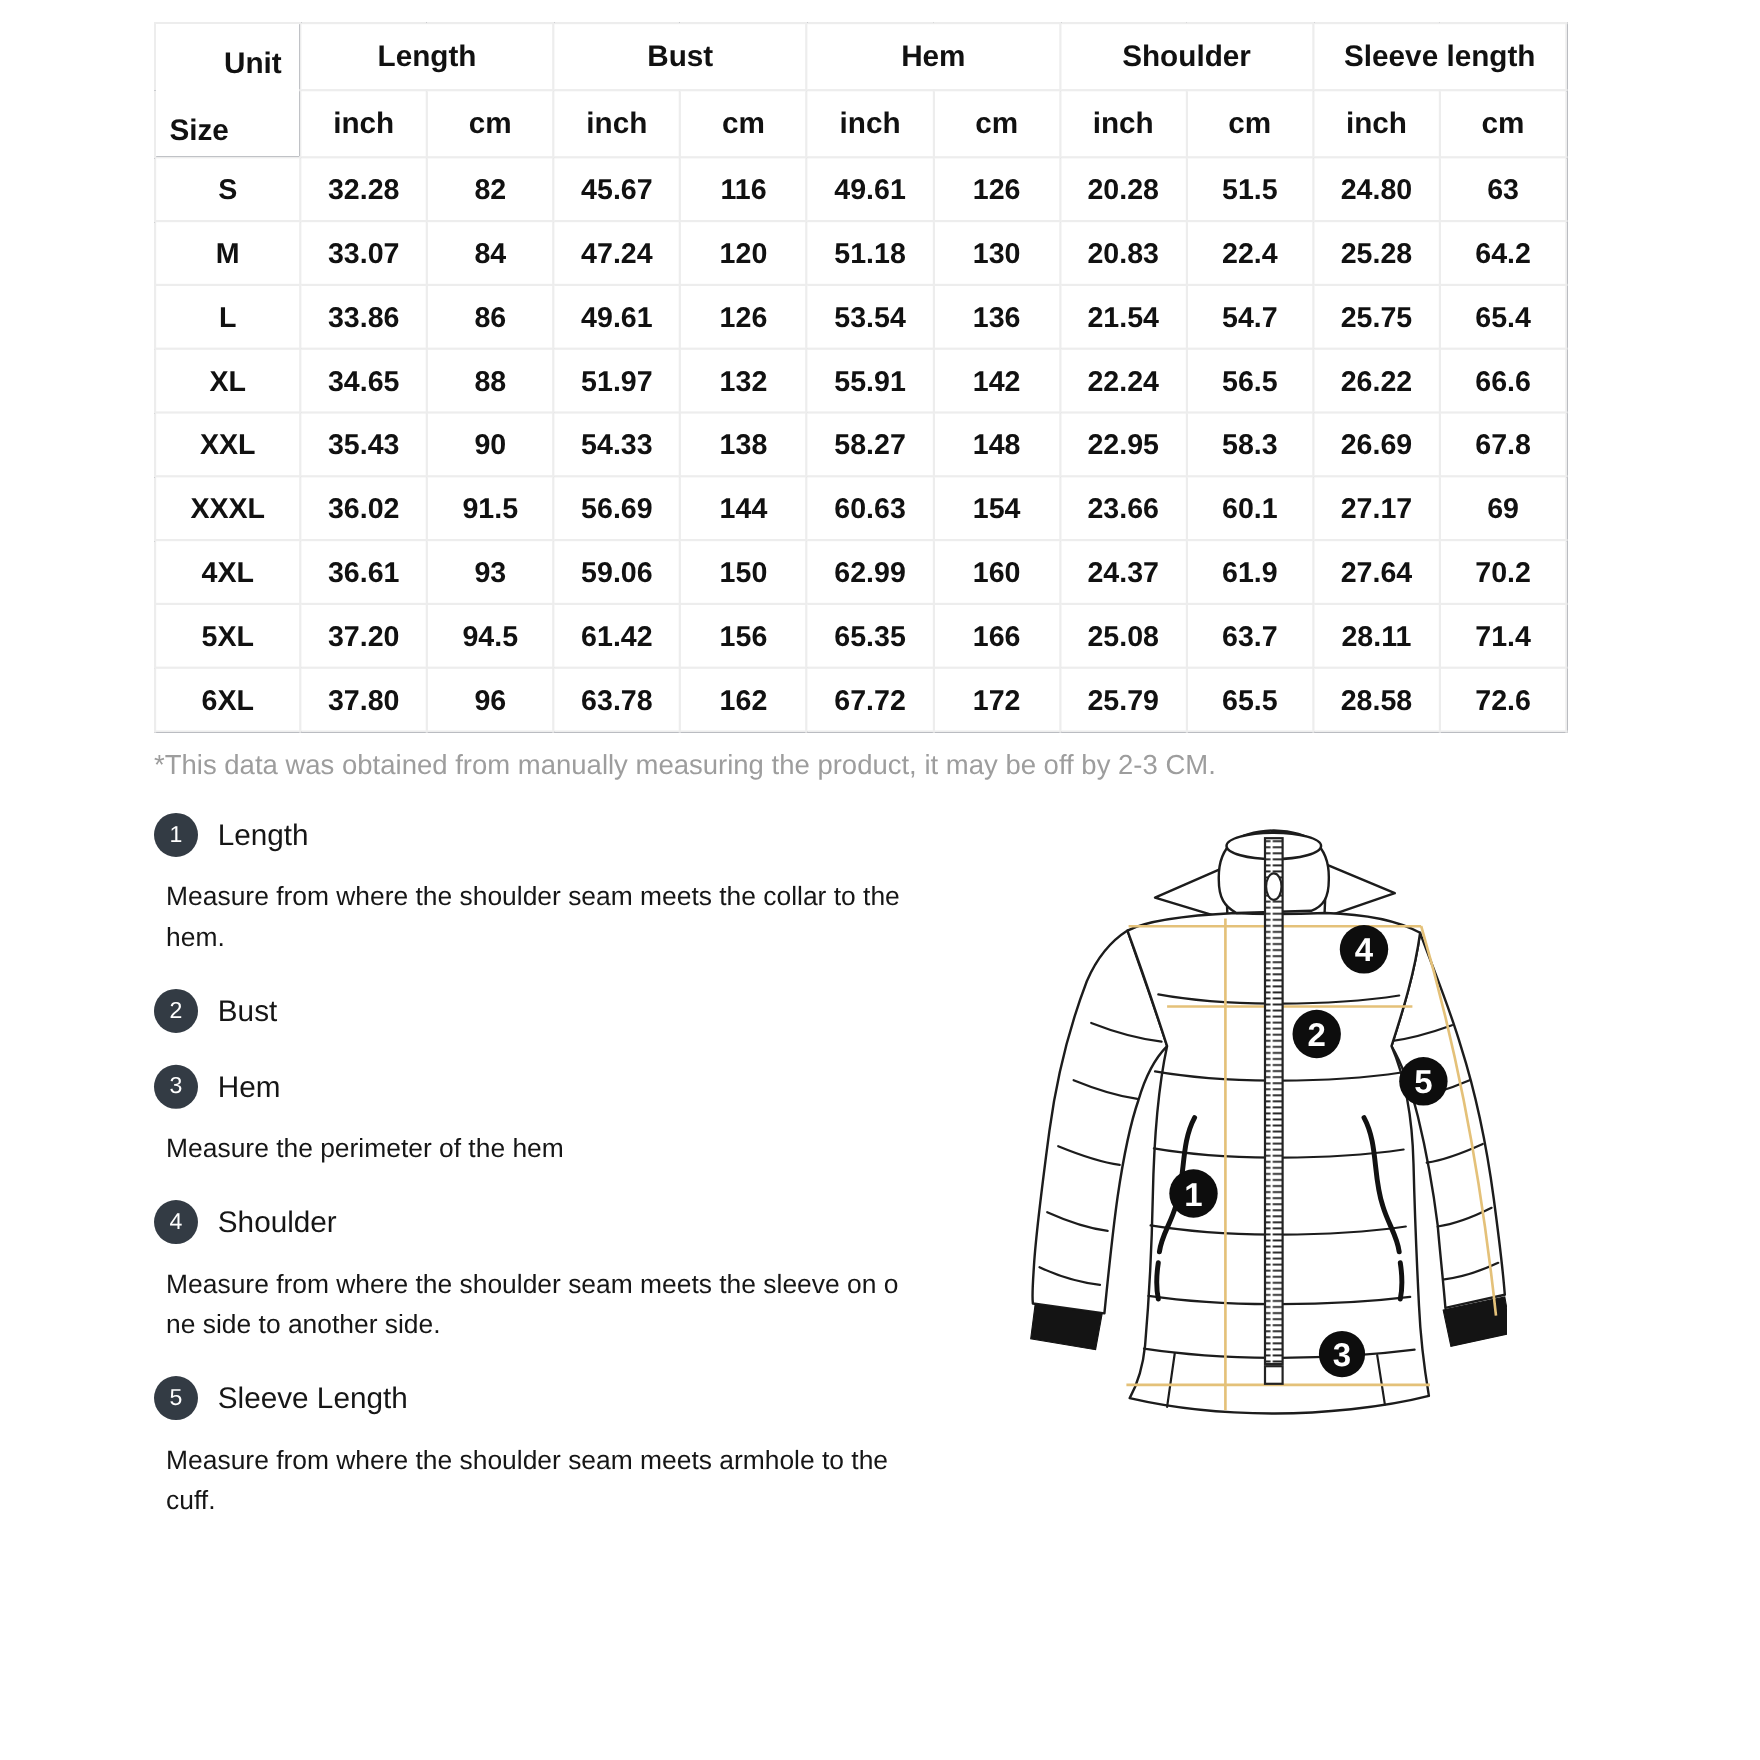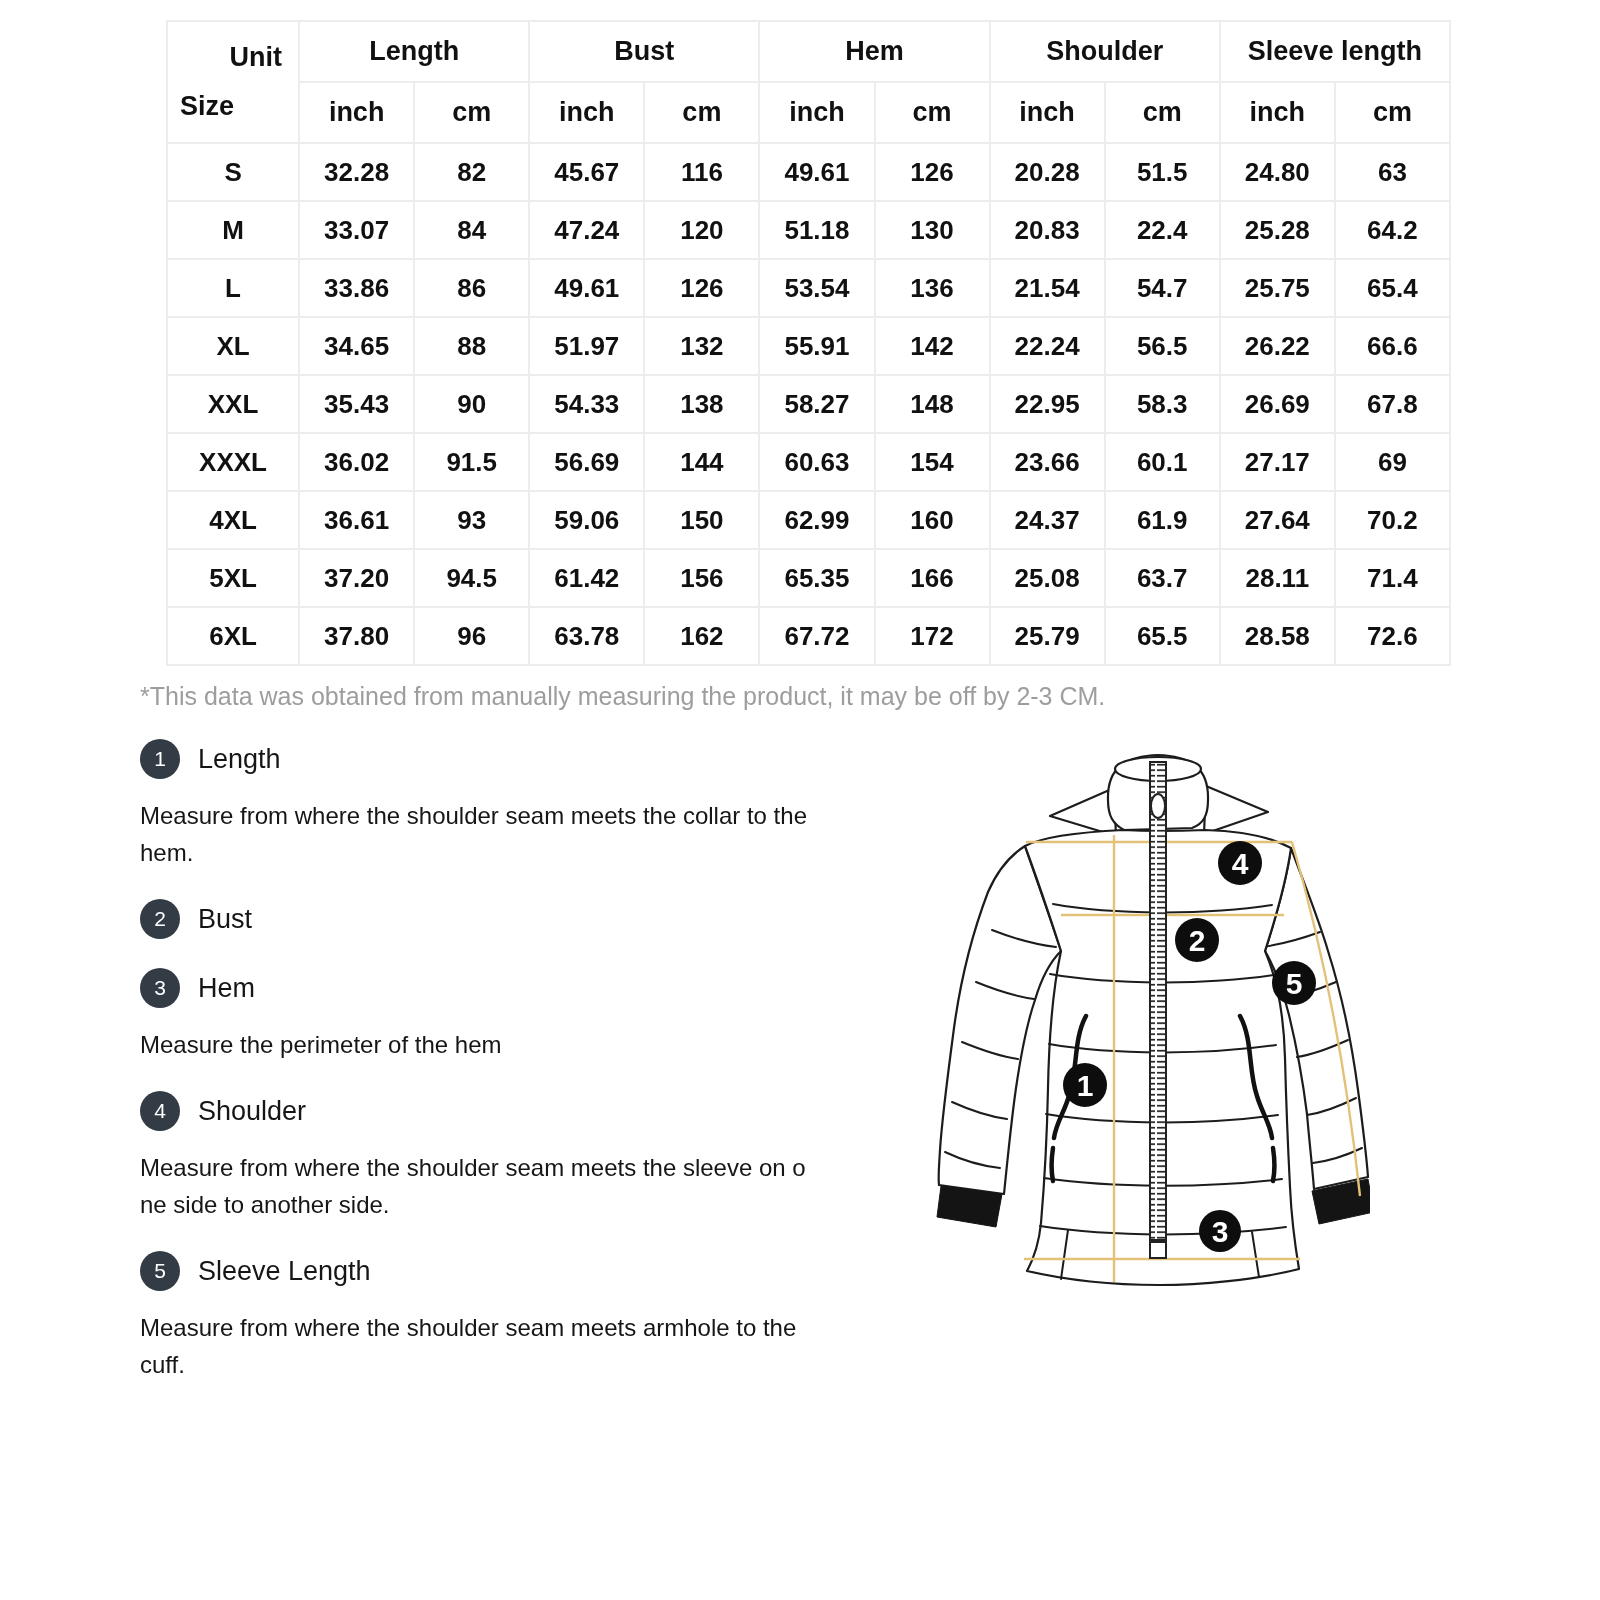--- a/index.html
+++ b/index.html
@@ -3,47 +3,47 @@
 <meta charset="utf-8">
 <style>
   * { margin:0; padding:0; box-sizing:border-box; }
   html,body { background:#fff; }
   .page {
     position:relative; width:1600px; height:1600px; background:#fff;
     font-family:"Liberation Sans", sans-serif; color:#151515; overflow:hidden;
     padding:20px 0 0 140px;
   }
   
-  table.size-table { border-collapse:collapse; width:1285px; table-layout:fixed; background:#0f172a;margin-left:26px; }
+  table.size-table { border-collapse:collapse; width:1285px; table-layout:fixed; background:#0f172a; }
   table.size-table th, table.size-table td {
     border:2px solid #ededed; text-align:center; vertical-align:middle;
     font-weight:bold; color:#111; background:#fff;
   }
   table.size-table thead th { font-size:27px; height:61px; }
   table.size-table tbody th, table.size-table tbody td { font-size:26px; height:58px; }
   th.corner {
     position:relative; height:122px;
     background-image:linear-gradient(to bottom right, #fff 49.6%, #e2e2e2 49.6%, #e2e2e2 50.3%, #fff 50.3%);
   }
   th.corner .unit-lbl { position:absolute; top:20px; right:16px; font-size:27px; }
-  th.corner .size-lbl { position:absolute; bottom:20px; left:12px; font-size:27px; }
+  th.corner .size-lbl { position:absolute; bottom:8px; left:12px; font-size:27px; }
   
   .footnote { margin-top:16px; font-size:25px; color:#9d9d9d; font-weight:400; }
   
   .guide-title { margin-top:44px; font-size:34px; font-weight:400; color:#161616; letter-spacing:0.2px; }
   .m-list { width:790px; }
   .m-item { margin-top:27px; }
   .m-head { display:flex; align-items:center; gap:18px; height:42px; }
   .badge {
     width:40px; height:40px; border-radius:50%; background:var(--badge,#333b44);
     color:#fff; display:flex; align-items:center; justify-content:center;
     font-size:21px; font-weight:400; flex:0 0 auto;
   }
   .m-label { font-size:27px; color:#161616; font-weight:400; }
-  .m-desc { margin-top:17px; font-size:24px; line-height:37px; color:#161616; font-weight:400; white-space:pre-line; }
+  .m-desc { margin-top:17px; font-size:24px; line-height:37px; color:#161616; font-weight:400; white-space:pre-line;margin-left:11px; }
   
   .jacket { position:absolute; left:900px; top:718px; width:470px; height:578px; }
   .jk { stroke:#1c1c1c; stroke-width:2.2; fill:#ffffff; stroke-linejoin:round; stroke-linecap:round; }
   .jk-line { stroke:#1c1c1c; stroke-width:2; fill:none; stroke-linecap:round; }
   .jk-bold { stroke:#111; stroke-width:4.5; fill:none; stroke-linecap:round; }
   .jk-accent { stroke:var(--accent,#e6c77c); stroke-width:2.4; fill:none; }
   .jk-cuff { fill:#141414; stroke:#141414; }
   .marker { fill:var(--marker,#0d0d0d); }
   .marker-num { fill:#fff; font-family:"Liberation Sans",sans-serif; font-size:30px; font-weight:bold; text-anchor:middle; }
 </style>

